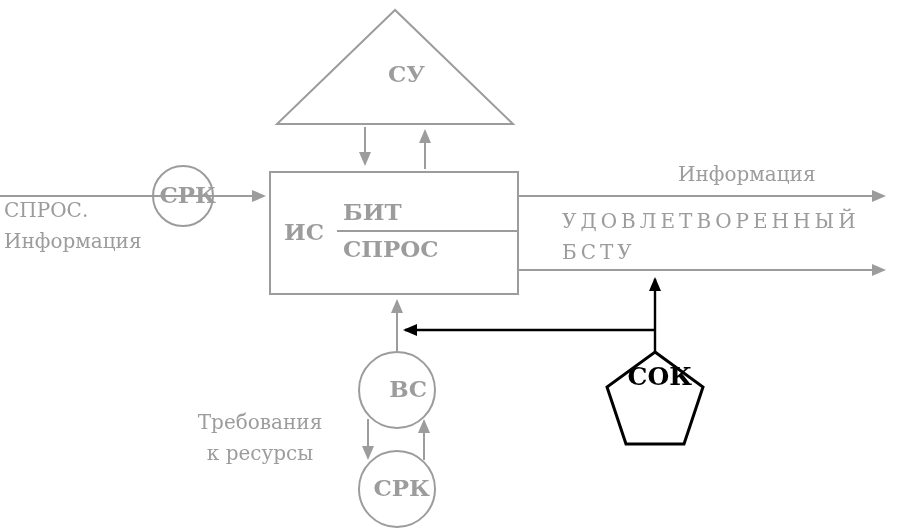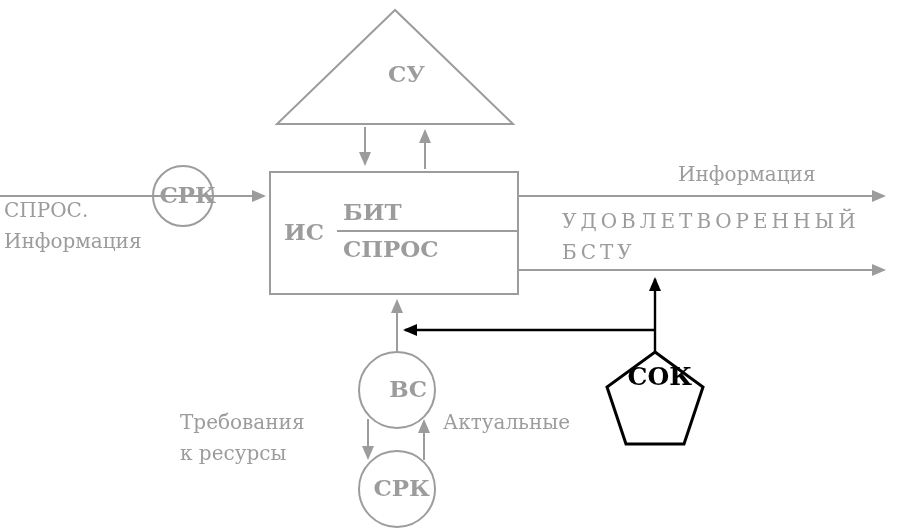--- a/index.html
+++ b/index.html
@@ -86,22 +86,21 @@
   </div>
 
   <div class="lbl" style="left:678px;top:159px">Информация</div>
 
   <div class="lbl tracked" style="left:534px;top:206px">
     <div>УДОВЛЕТВОРЕННЫЙ</div>
     <div>БСТУ</div>
   </div>
 
 
-  <div class="lbl" style="left:180px;top:407px;width:160px;text-align:left">
+  <div class="lbl" style="left:180px;top:407px;width:160px;text-align:center">
     <div>Требования</div>
     <div>к ресурсы</div>
   </div>
 
   <div class="lbl" style="left:443px;top:407px">
-    <div>Актуальные</div>
   </div>
 
 </div>
 
 </body></html>

